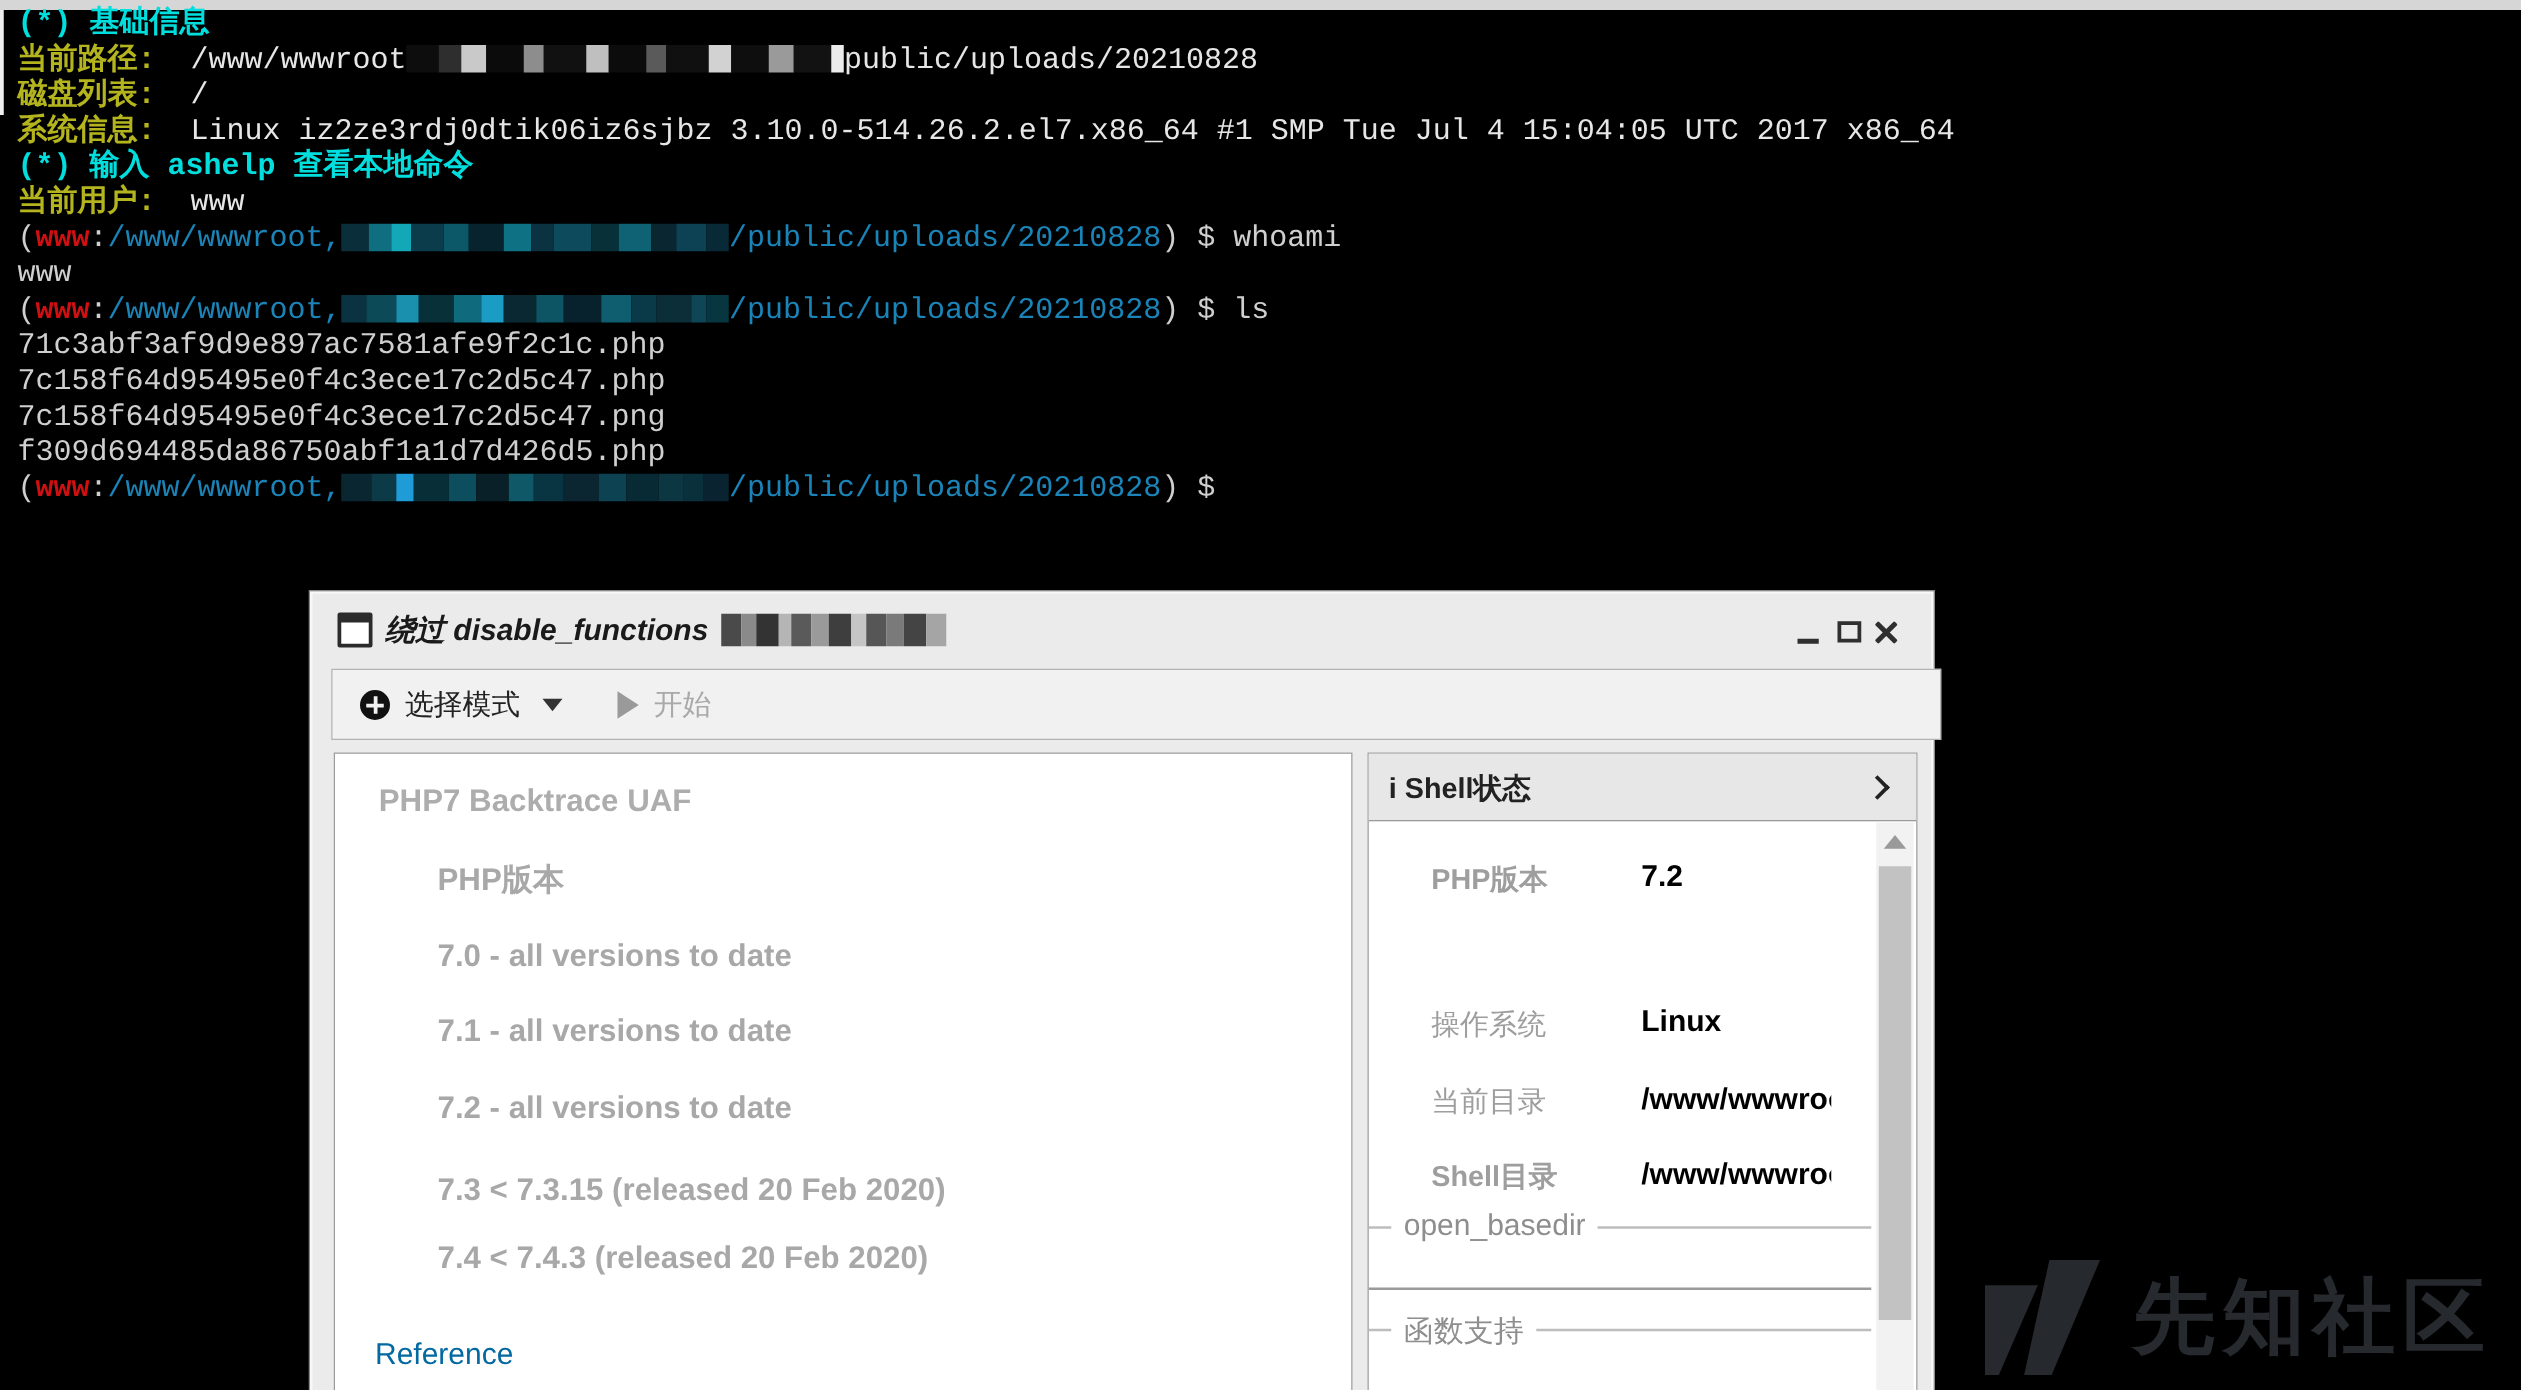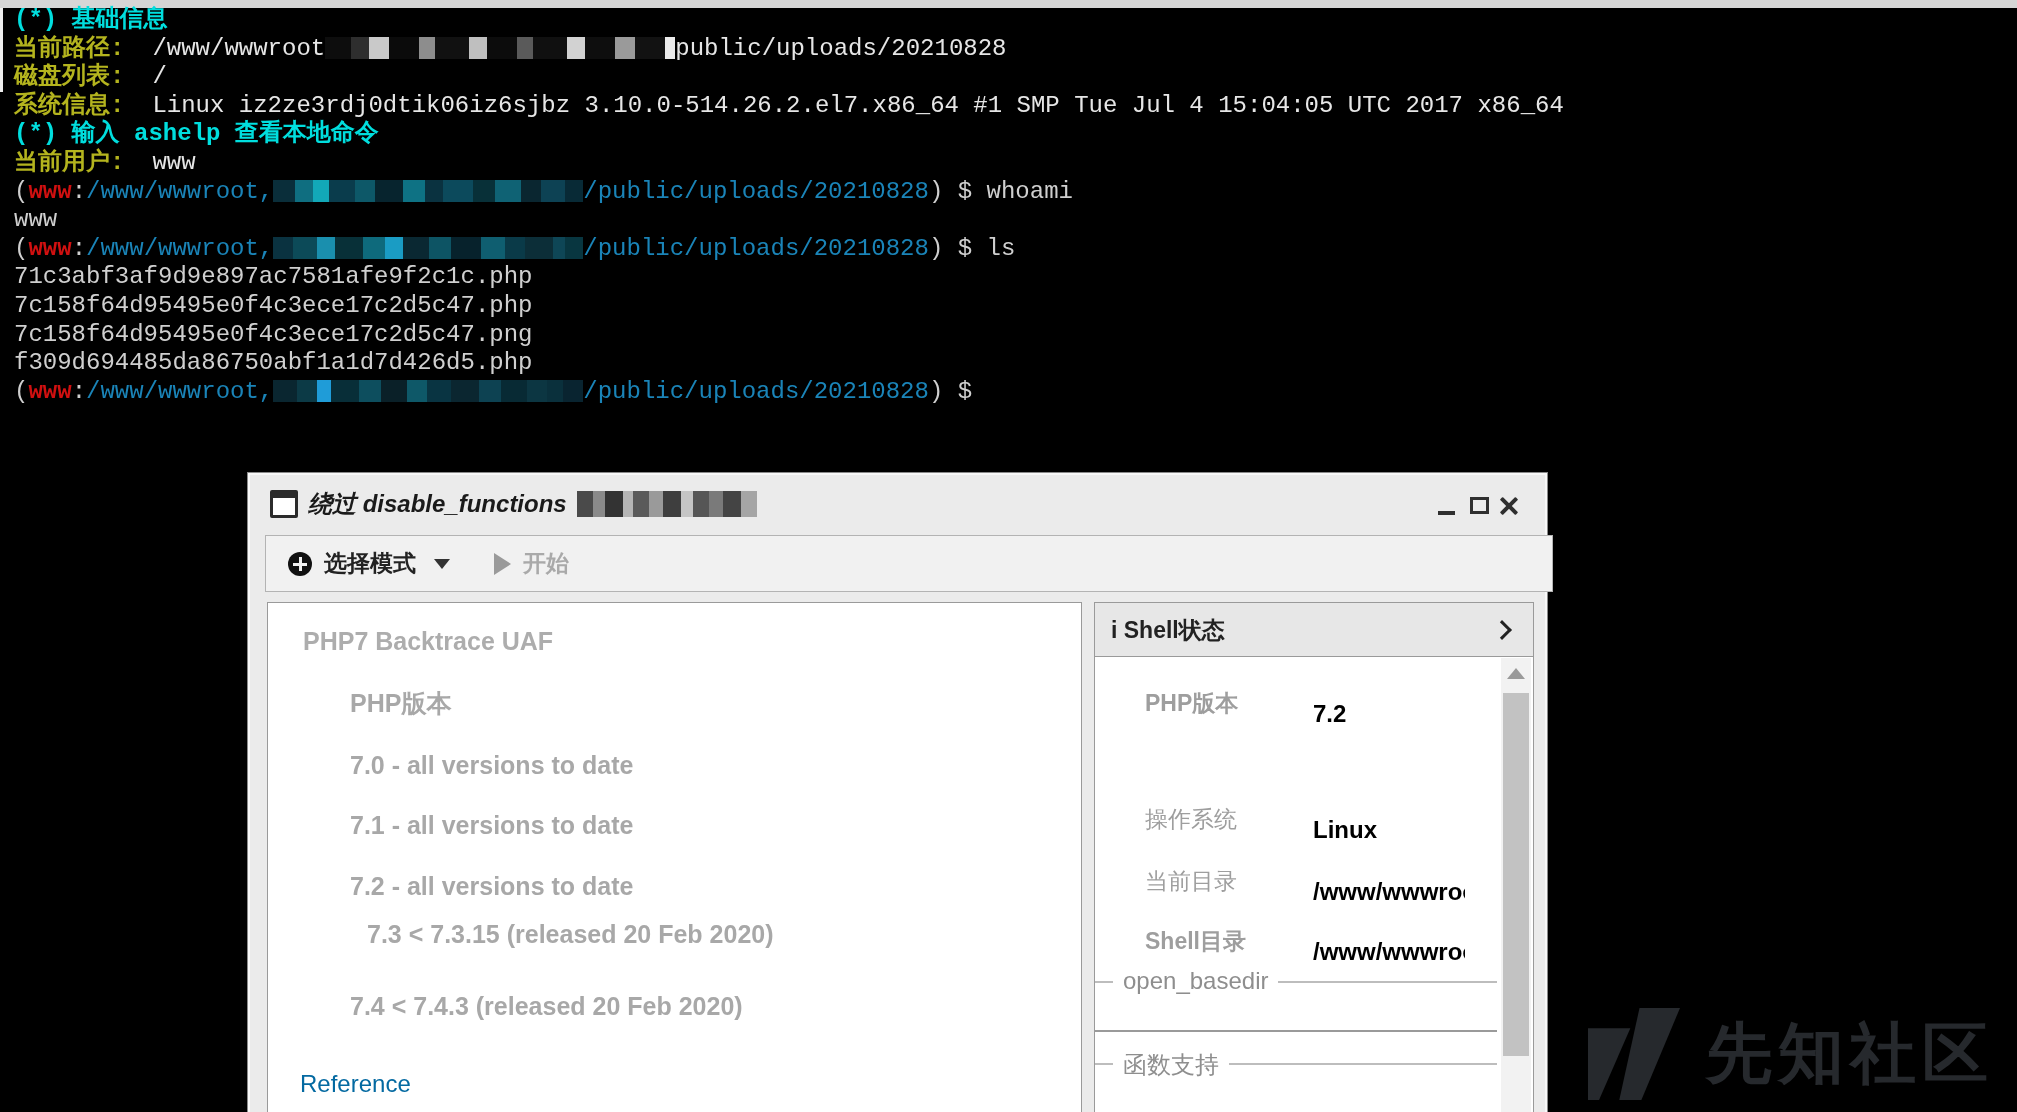--- a/index.html
+++ b/index.html
@@ -50,55 +50,55 @@
   .maxbox{position:absolute;left:4px;top:22px;width:13px;height:11px;border:3px solid #2f2f2f;}
   .xbar{position:absolute;left:2px;top:29px;width:22px;height:4px;background:#2f2f2f;border-radius:1px;}
   .x1{transform:rotate(45deg);} .x2{transform:rotate(-45deg);}
 
   .toolbar{
     position:absolute;left:15px;top:60px;width:1264px;height:55px;
     background:#f1f1f1;border:1px solid #b3b3b3;
     display:flex;align-items:center;padding-left:22px;box-sizing:content-box;
     font-size:23px;color:#222;
   }
-  .tool{display:flex;align-items:center;gap:12px;cursor:pointer;font-weight:bold;}
+  .tool{display:flex;align-items:center;gap:12px;cursor:pointer;}
   .plusicon{position:relative;width:24px;height:24px;border-radius:50%;background:#111;}
   .plusicon::before{content:"";position:absolute;left:11px;top:5px;width:3px;height:14px;background:#f1f1f1;}
   .plusicon::after{content:"";position:absolute;left:5px;top:11px;width:14px;height:3px;background:#f1f1f1;}
   .caret{width:0;height:0;border-left:8px solid transparent;border-right:8px solid transparent;border-top:10px solid #333;margin-left:6px;}
   .tool.start{margin-left:44px;color:#a9a9a9;}
   .playicon{width:0;height:0;border-top:11px solid transparent;border-bottom:11px solid transparent;border-left:17px solid #9a9a9a;}
 
   .leftpanel{
     position:absolute;left:17px;top:127px;width:813px;height:558px;
     background:#fff;border:1px solid #9a9a9a;
   }
   .heading{position:absolute;left:35px;top:24px;font-size:25px;font-weight:bold;color:#adadad;}
   .sub{position:absolute;left:82px;top:84px;font-size:25px;font-weight:bold;color:#a8a8a8;}
   .ver{position:absolute;left:82px;font-size:25px;font-weight:bold;color:#a8a8a8;}
-  .v0{top:148px;} .v1{top:208px;} .v2{top:269px;} .v3{top:317px;margin-left:17px;} .v4{top:389px;}
+  .v0{top:148px;} .v1{top:208px;} .v2{top:269px;} .v3{top:335px;} .v4{top:389px;}
   .ref{position:absolute;left:32px;top:467px;font-size:24px;color:#0369a1;}
 
   .rightpanel{
     position:absolute;left:844px;top:127px;width:438px;height:558px;
     background:#fff;border:1px solid #9a9a9a;
   }
   .rhead{
     position:absolute;left:0;top:0;width:100%;height:54px;background:#e7e7e7;
     border-bottom:1px solid #9a9a9a;font-size:23px;font-weight:bold;color:#222;
     line-height:54px;padding-left:16px;box-sizing:border-box;cursor:pointer;
   }
   .chev{position:absolute;right:24px;top:20px;width:11px;height:11px;
     border-top:3.5px solid #222;border-right:3.5px solid #222;transform:rotate(45deg);}
   .srow{position:absolute;left:0;width:100%;height:30px;}
   .r0{top:85px;} .r1{top:143px;} .r2{top:201px;} .r3{top:263px;} .r4{top:323px;}
   .slabel{position:absolute;left:50px;font-size:23px;color:#9e9e9e;font-weight:bold;}
   .slabel.reg{font-weight:400;}
   .sval{position:absolute;left:218px;width:152px;overflow:hidden;white-space:nowrap;
-    font-size:24px;font-weight:bold;color:#000;margin-top:12px;}
+    font-size:24px;font-weight:bold;color:#000;}
   .grpline{position:absolute;left:0;right:36px;border-top:2px solid #bdbdbd;}
   .gl1{top:378px;} .gl2{top:460px;}
   .grptext{position:absolute;left:18px;background:#fff;padding:0 10px;font-size:24px;color:#8e8e8e;}
   .gt1{top:364px;} .gt2{top:446px;}
   .hdiv{position:absolute;left:0;right:36px;top:427px;border-top:2px solid #9a9a9a;}
   .sbar{position:absolute;right:2px;top:55px;bottom:2px;width:30px;background:#f2f2f2;}
   .uparrow{display:block;width:0;height:0;margin:10px auto 0;
     border-left:9px solid transparent;border-right:9px solid transparent;border-bottom:11px solid #9a9a9a;}
   .thumb{position:absolute;left:2px;right:2px;top:35px;height:363px;background:#c2c2c2;}
 

